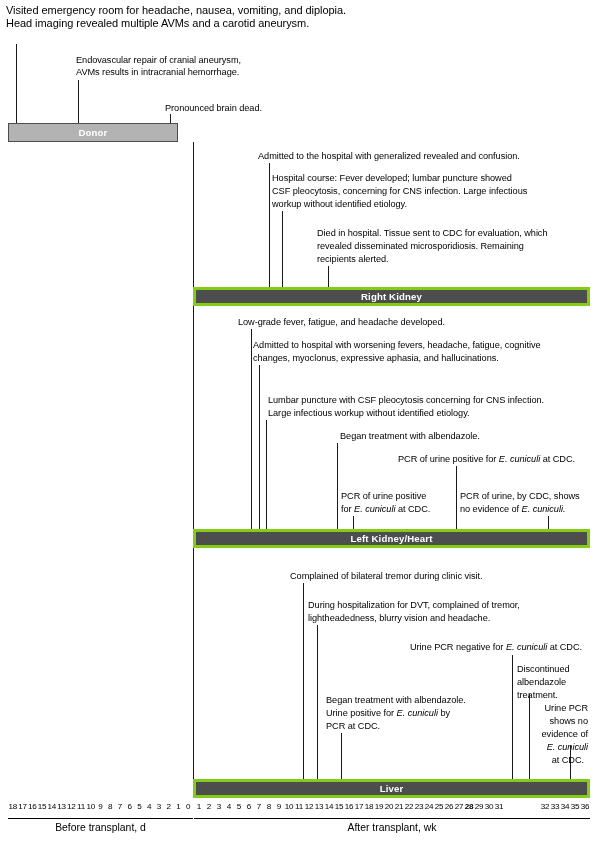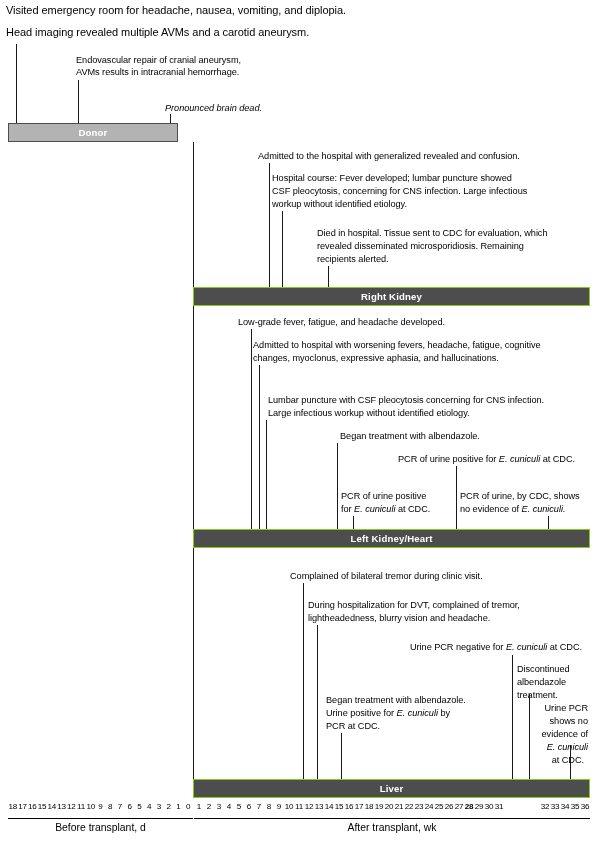--- a/index.html
+++ b/index.html
@@ -56,21 +56,21 @@
     font-size: 9.6px;
     font-weight: bold;
     letter-spacing: 0.15px;
   }
   .bar.donor {
     background: #b3b3b3;
     border: 1px solid #4d4d4d;
   }
   .bar.recip {
     background: #4d4d4d;
-    border: 1px solid #84cc16;
+    border: 3px solid #84cc16;
   }
 
   
   .spine {
     position: absolute;
     width: 1px;
     background: #1a1a1a;
   }
 
   
@@ -96,25 +96,25 @@
     text-align: center;
     white-space: nowrap;
   }
 </style>
 </head>
 <body>
 
 <div id="canvas">
 
   <div class="hdr-note" style="left:6px; top:4px;">Visited emergency room for headache, nausea, vomiting, and diplopia.</div>
-  <div class="hdr-note" style="left:6px; top:26px;">Head imaging revealed multiple AVMs and a carotid aneurysm.</div>
+  <div class="hdr-note" style="left:6px; top:17px;">Head imaging revealed multiple AVMs and a carotid aneurysm.</div>
 
   <div class="note nw" style="left:76px; top:54px;">Endovascular repair of cranial aneurysm,</div>
   <div class="note nw" style="left:76px; top:66px;">AVMs results in intracranial hemorrhage.</div>
-  <div class="note nw" style="left:165px; top:102px;font-style:italic;">Pronounced brain dead.</div>
+  <div class="note nw" style="left:165px; top:102px;">Pronounced brain dead.</div>
 
   <div class="stem" style="left:16px; top:44px;  height:79px;"></div>
   <div class="stem" style="left:78px; top:80px;  height:43px;"></div>
   <div class="stem" style="left:170px; top:114px; height:9px;"></div>
 
   <div class="bar donor" style="left:8px; top:123px; width:170px; height:19px;">Donor</div>
 
   <div class="spine" style="left:193px; top:142px; height:638px;"></div>
 
   <div class="note nw" style="left:258px; top:150px;">Admitted to the hospital with generalized revealed and confusion.</div>

